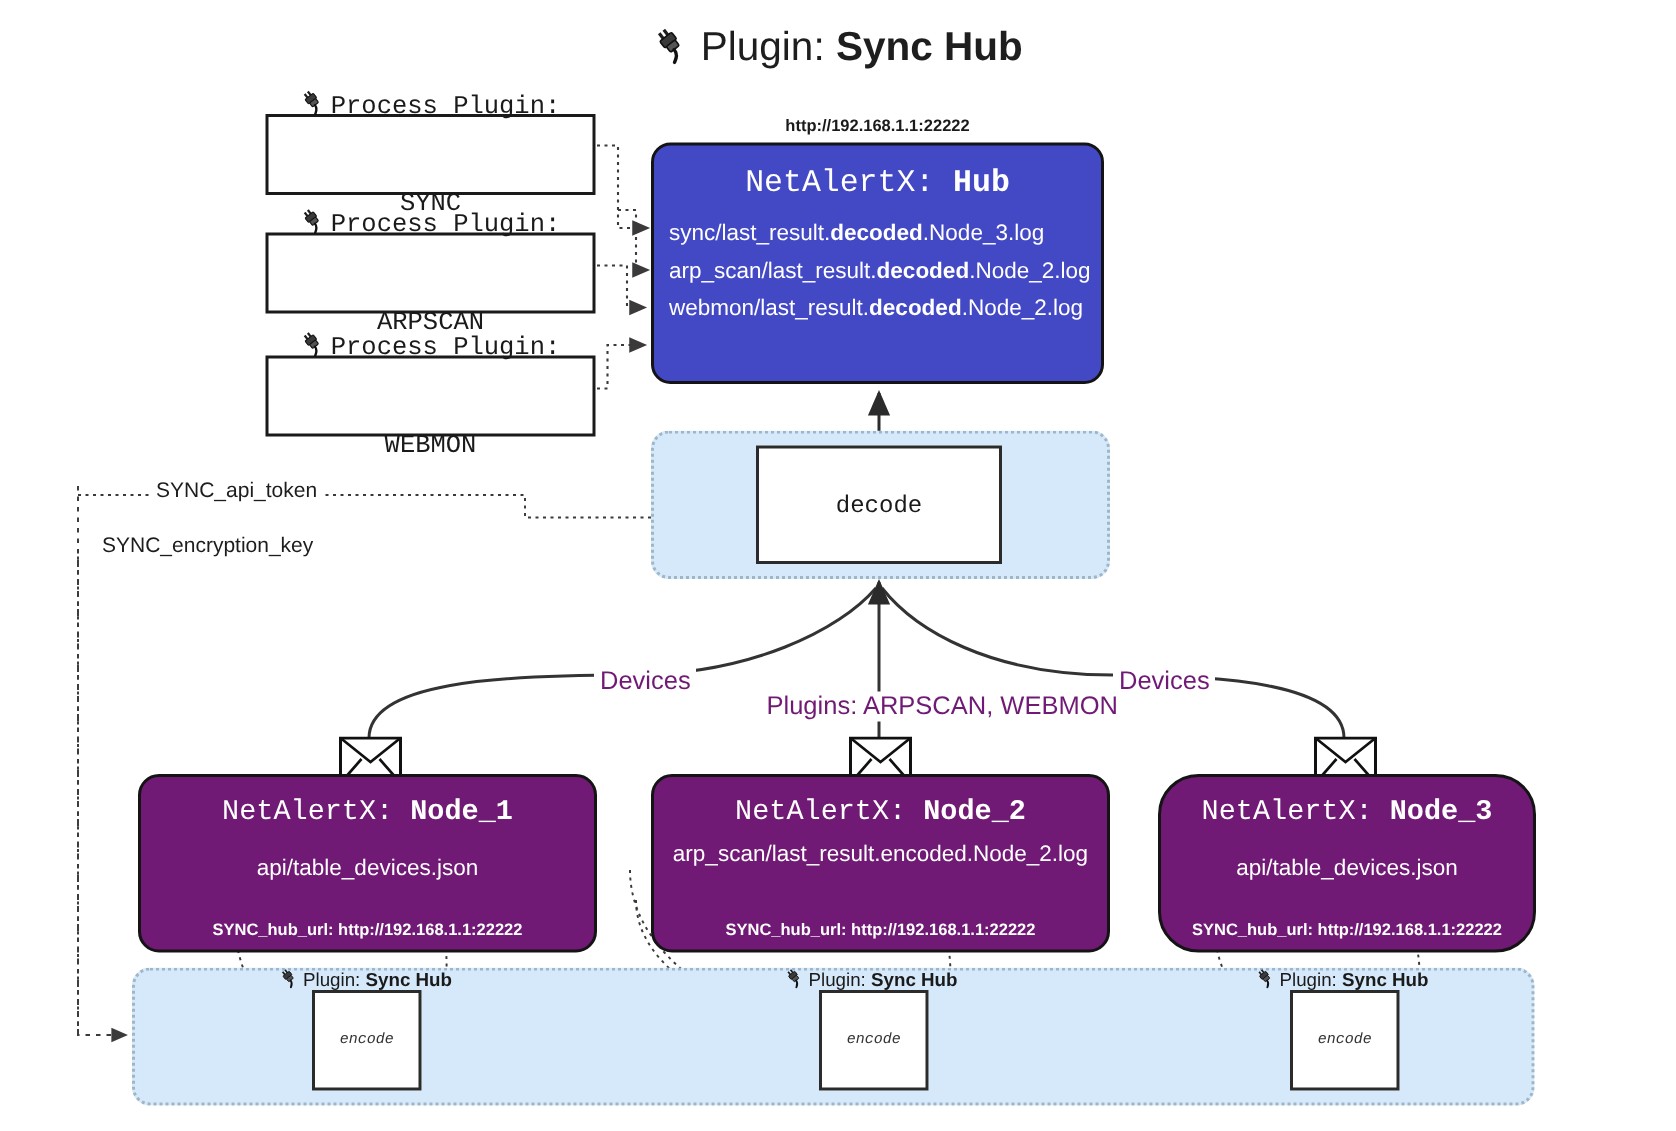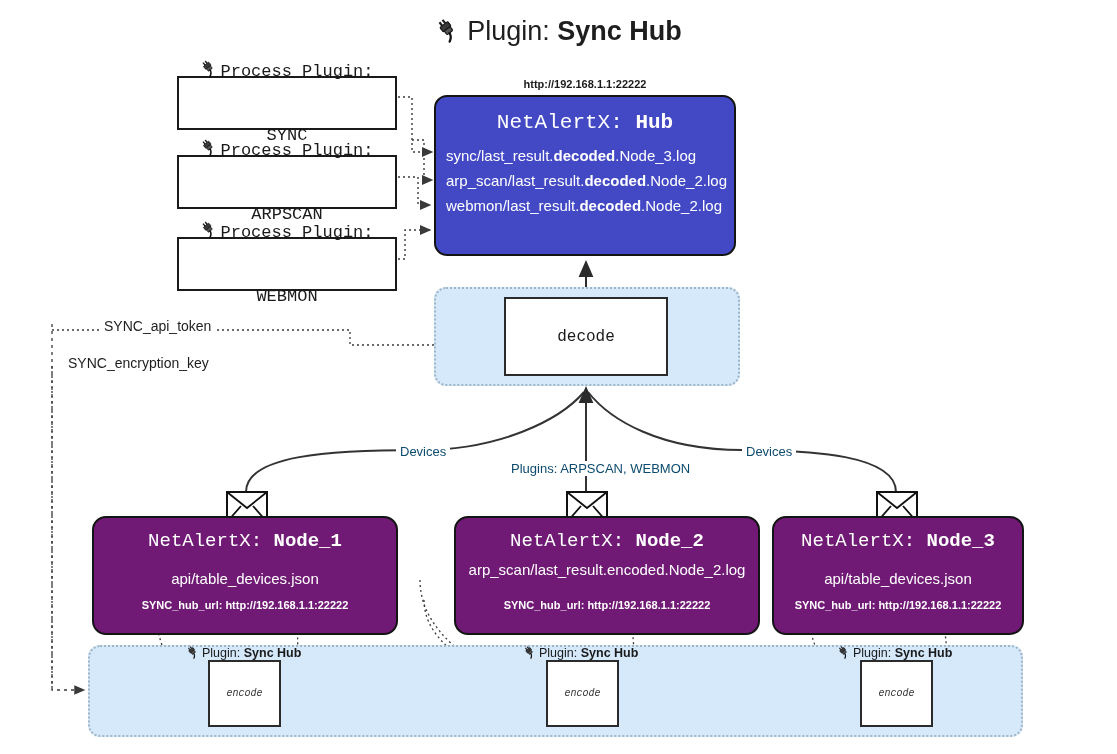--- a/index.html
+++ b/index.html
@@ -38,34 +38,34 @@
 
   
   .decodeband{position:absolute;left:434px;top:287px;width:306px;height:99px;
       background:#d6e9fb;border:2px dotted #9fb6c9;border-radius:12px;box-sizing:border-box;}
   .decodebox{position:absolute;left:504px;top:297px;width:164px;height:79px;
       background:#ffffff;border:2.5px solid #2b2b2b;box-sizing:border-box;
       display:flex;align-items:center;justify-content:center;
       font-family:"Liberation Mono","DejaVu Sans Mono",monospace;font-size:16px;color:#1a1a1a;}
 
   
-  .edgelabel{position:absolute;font-size:13px;color:#0c4a6e;background:#ffffff;
+  .edgelabel{position:absolute;font-size:17px;color:#701a75;background:#ffffff;
              padding:0 4px;white-space:nowrap;}
   .keylabel{position:absolute;font-size:14px;color:#1d1d1d;background:#ffffff;
             padding:0 4px;white-space:nowrap;}
 
   
   .node{position:absolute;width:306px;height:119px;background:#701a75;
         border:2.5px solid #141414;border-radius:14px;box-sizing:border-box;}
-  .node.n3{width:252px;}
+  .node.n3{width:252px;border-radius:27px;}
   .node .ntitle{margin-top:12px;text-align:center;color:#ffffff;
         font-family:"Liberation Mono","DejaVu Sans Mono",monospace;font-size:19px;}
   .node .ntitle b{font-weight:bold;}
   .node .nline{text-align:center;color:#ffffff;font-size:15px;line-height:29px;white-space:nowrap;}
-  .node .nfoot{position:absolute;left:0;bottom:22px;width:100%;text-align:center;
+  .node .nfoot{position:absolute;left:0;bottom:7px;width:100%;text-align:center;
         color:#ffffff;font-size:11px;font-weight:bold;white-space:nowrap;}
 
   
   .envelope{position:absolute;width:42px;height:32px;}
 
   
   .pluginband{position:absolute;left:88px;top:645px;width:935px;height:92px;
       background:#d6e9fb;border:2px dotted #9fb6c9;border-radius:12px;box-sizing:border-box;}
   .encbox{position:absolute;width:73px;height:67px;background:#ffffff;
       border:2px solid #2b2b2b;box-sizing:border-box;display:flex;
@@ -231,21 +231,21 @@
   </div>
 
   <div class="node" style="left:92px;top:516px;">
     <div class="ntitle">
       <span>NetAlertX: </span><b>Node_1</b>
     </div>
     <div class="nline" style="margin-top:12px;">api/table_devices.json</div>
     <div class="nfoot">SYNC_hub_url: http://192.168.1.1:22222</div>
   </div>
 
-  <div class="node" style="left:434px;top:516px;margin-left:20px;">
+  <div class="node" style="left:434px;top:516px;">
     <div class="ntitle">
       <span>NetAlertX: </span><b>Node_2</b>
     </div>
     <div class="nline" style="margin-top:3px;">arp_scan/last_result.encoded.Node_2.log</div>
     <div class="nfoot">SYNC_hub_url: http://192.168.1.1:22222</div>
   </div>
 
   <div class="node n3" style="left:772px;top:516px;">
     <div class="ntitle">
       <span>NetAlertX: </span><b>Node_3</b>

